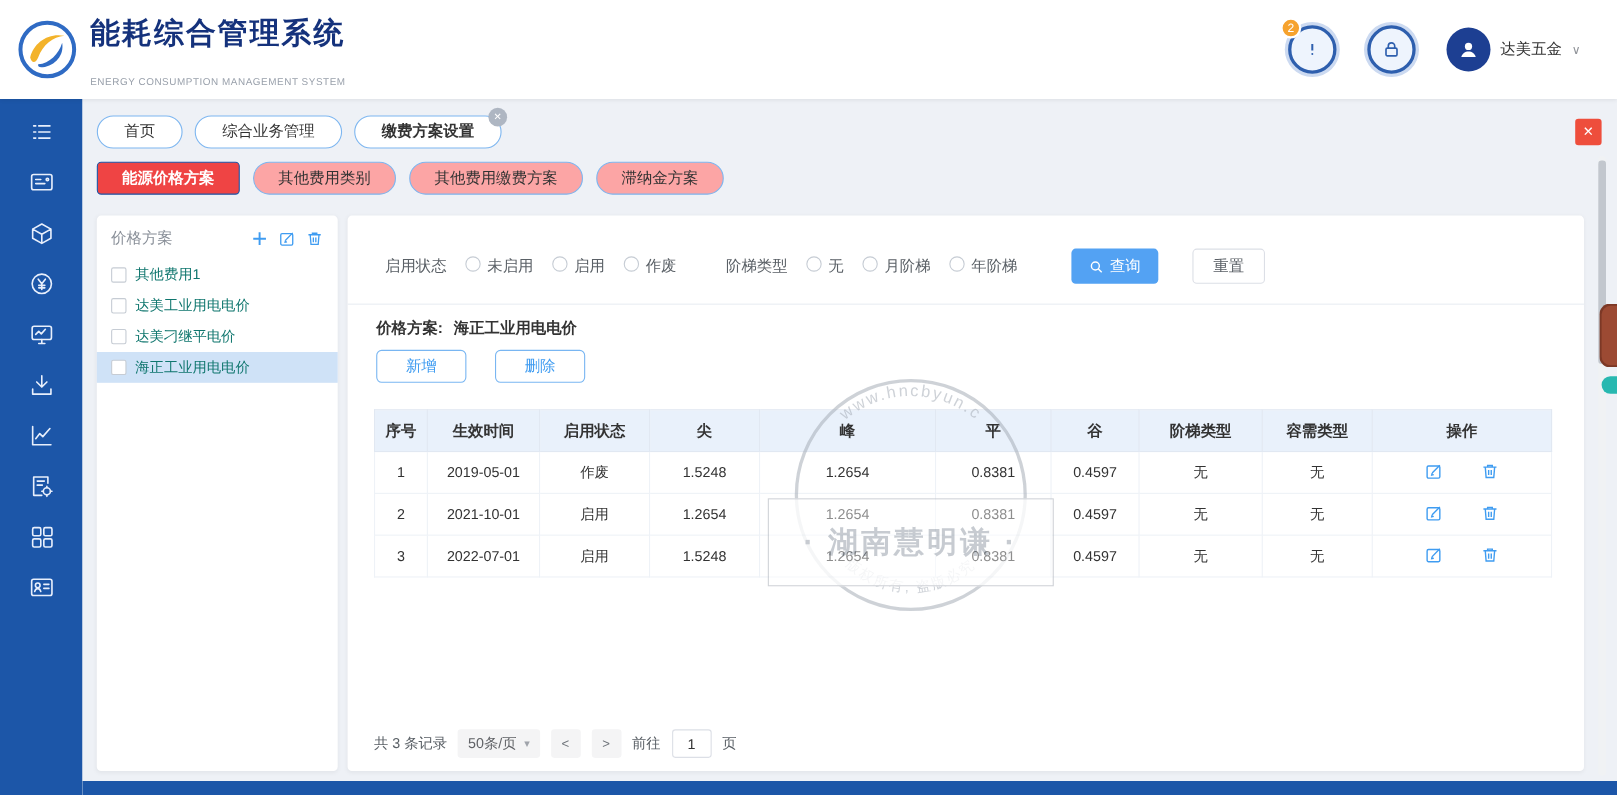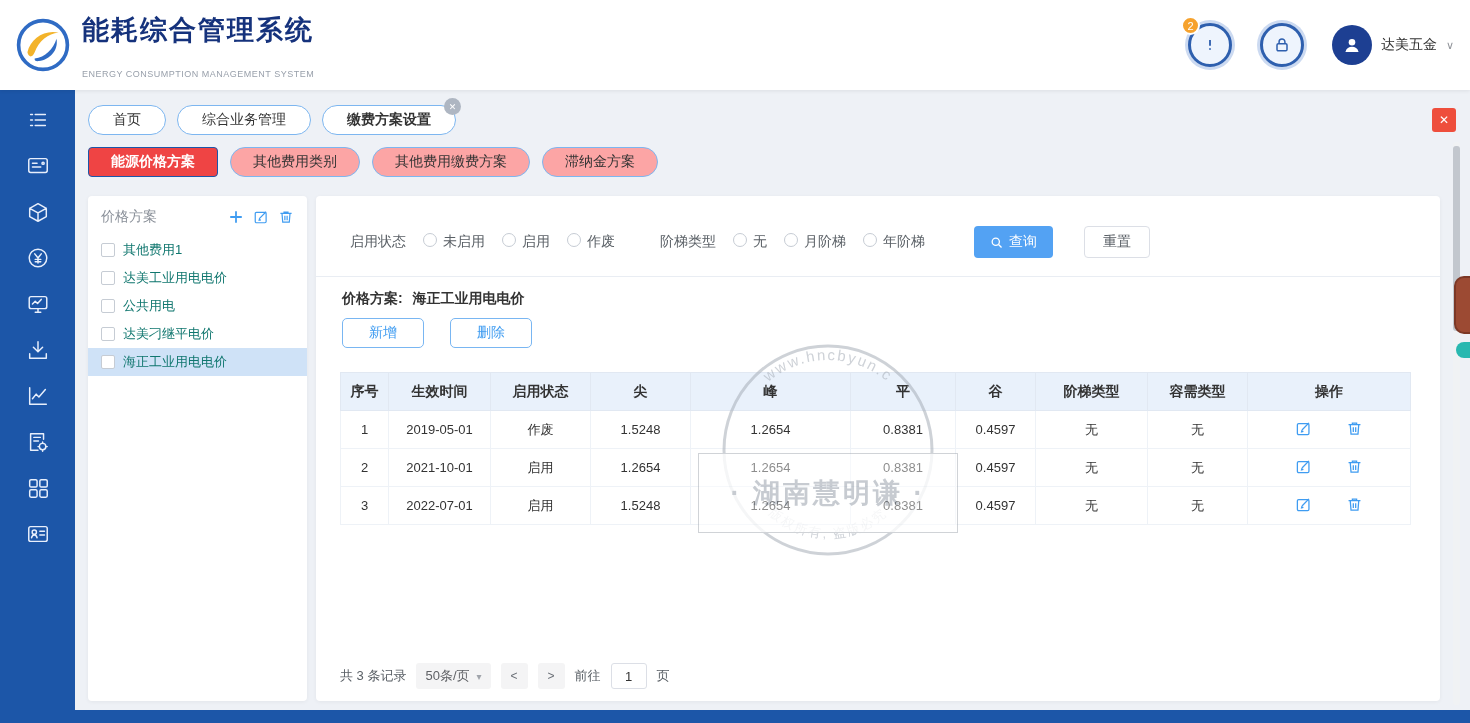--- a/index.html
+++ b/index.html
@@ -3,21 +3,21 @@
 <meta charset="utf-8">
 <style>
   * { margin:0; padding:0; box-sizing:border-box; }
   html,body { background:#d9dee6; }
   body { font-family:"Liberation Sans","DejaVu Sans",sans-serif; }
   .app { position:relative; width:1470px; height:723px; background:#eef1f6; overflow:hidden; }
 
   
   .topbar { position:absolute; top:0; left:0; right:0; height:90px; background:#fff;
             display:flex; align-items:center; justify-content:space-between;
-            padding:0 16px 0 16px; box-shadow:0 1px 4px rgba(0,0,0,.08); z-index:10; }
+            padding:0 33px 0 16px; box-shadow:0 1px 4px rgba(0,0,0,.08); z-index:10; }
   .logo-area { display:flex; align-items:center; gap:12px; }
   .title-block { display:flex; flex-direction:column; }
   .app-title { font-size:27px; font-weight:bold; color:#15327c; letter-spacing:2px; }
   .app-subtitle { font-size:9px; color:#99a0ab; letter-spacing:.5px; margin-top:21px; }
   .topbar-right { display:flex; align-items:center; gap:28px; }
   .round-btn { position:relative; width:44px; height:44px; border-radius:50%;
                border:3px solid #2e5fae; box-shadow:0 0 0 3px #ccdaf1; background:#eef4fd;
                display:flex; align-items:center; justify-content:center; cursor:pointer; }
   .notif-badge { position:absolute; top:-10px; left:-10px; min-width:19px; height:19px;
                  border-radius:50%; background:#f6a22d; color:#fff; font-size:11px;
@@ -286,24 +286,20 @@
         </span>
       </div>
       <div class="plan-list">
         <div class="plan-item">
           <span class="checkbox"></span>
           <span>其他费用1</span>
         </div>
         <div class="plan-item">
           <span class="checkbox"></span>
           <span>达美工业用电电价</span>
-        </div>
-        <div class="plan-item">
-          <span class="checkbox"></span>
-          <span>公共用电</span>
         </div>
         <div class="plan-item">
           <span class="checkbox"></span>
           <span>达美刁继平电价</span>
         </div>
         <div class="plan-item selected">
           <span class="checkbox"></span>
           <span>海正工业用电电价</span>
         </div>
       </div>

